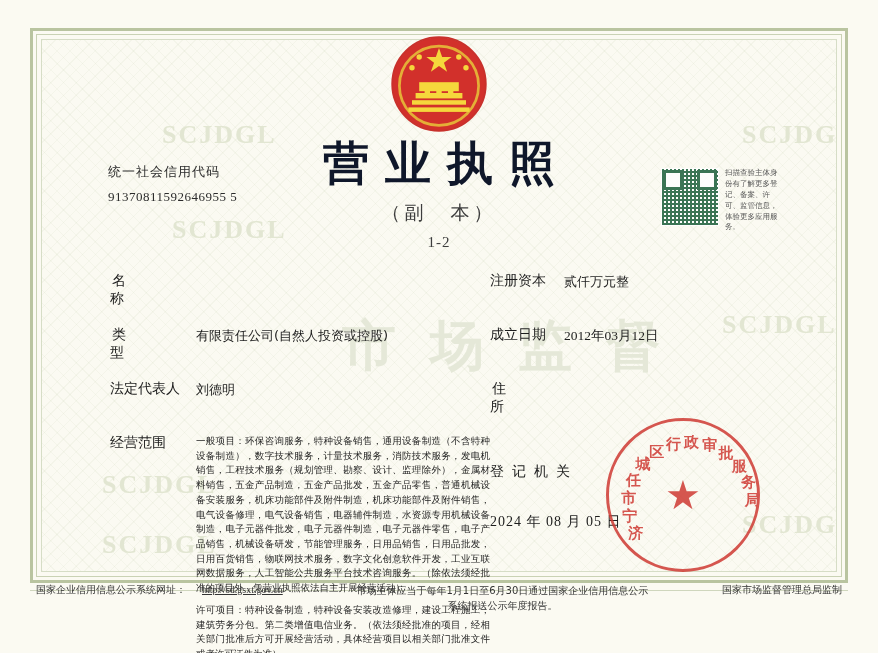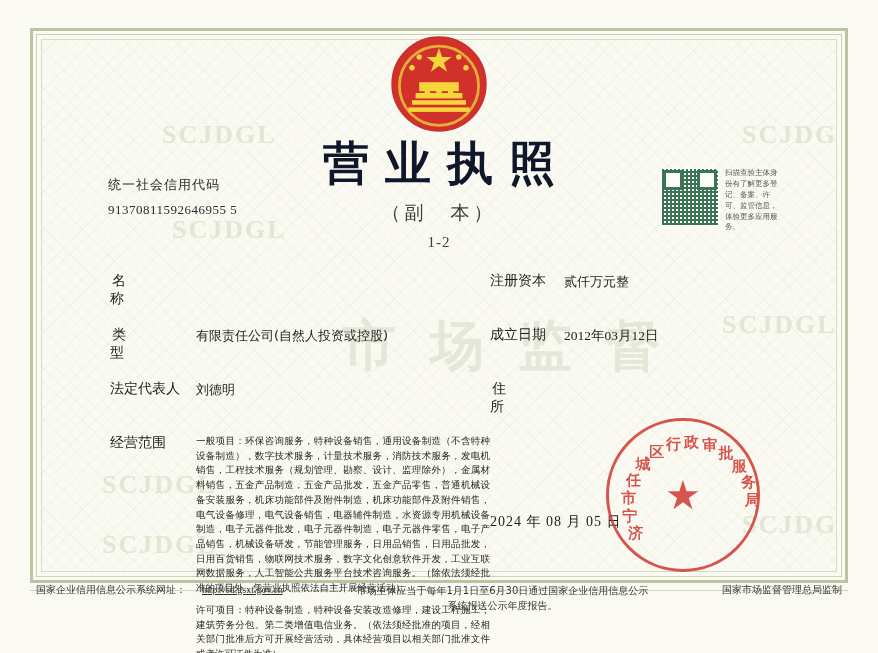--- a/index.html
+++ b/index.html
@@ -127,21 +127,21 @@
     font-family: "Liberation Serif", serif;
     font-size: 15px;
     color: #3d3d3d;
     letter-spacing: 1px;
   }
 
   
   .credit-code {
     position: absolute;
     left: 108px;
-    top: 176px;
+    top: 163px;
     z-index: 4;
   }
   .credit-code .label {
     font-family: "DejaVu Sans", sans-serif;
     font-size: 13px;
     color: #2b2b2b;
     letter-spacing: 1px;
   }
   .credit-code .value {
     margin-top: 8px;
@@ -449,20 +449,23 @@
         <div class="fld-label">经营范围</div>
         <div class="scope-text">
           <p>一般项目：环保咨询服务，特种设备销售，通用设备制造（不含特种设备制造），数字技术服务，计量技术服务，消防技术服务，发电机销售，工程技术服务（规划管理、勘察、设计、监理除外），金属材料销售，五金产品制造，五金产品批发，五金产品零售，普通机械设备安装服务，机床功能部件及附件制造，机床功能部件及附件销售，电气设备修理，电气设备销售，电器辅件制造，水资源专用机械设备制造，电子元器件批发，电子元器件制造，电子元器件零售，电子产品销售，机械设备研发，节能管理服务，日用品销售，日用品批发，日用百货销售，物联网技术服务，数字文化创意软件开发，工业互联网数据服务，人工智能公共服务平台技术咨询服务。（除依法须经批准的项目外，凭营业执照依法自主开展经营活动）</p>
           <p>许可项目：特种设备制造，特种设备安装改造修理，建设工程施工；建筑劳务分包。第二类增值电信业务。（依法须经批准的项目，经相关部门批准后方可开展经营活动，具体经营项目以相关部门批准文件或者许可证件为准）</p>
         </div>
       </div>
     </div>
 
   </div>
 
+  <div class="reg-auth">
+    <div class="fld-label">登记机关</div>
+  </div>
 
   <div class="issue-date">2024 年 08 月 05 日</div>
 
   <div class="seal">
     <div class="seal-text">
       <span style="transform: rotate(-118deg) translate(0,-62px) rotate(118deg);">济</span>
       <span style="transform: rotate(-101deg) translate(0,-62px) rotate(101deg);">宁</span>
       <span style="transform: rotate(-84deg) translate(0,-62px) rotate(84deg);">市</span>
       <span style="transform: rotate(-67deg) translate(0,-62px) rotate(67deg);">任</span>
       <span style="transform: rotate(-50deg) translate(0,-62px) rotate(50deg);">城</span>

